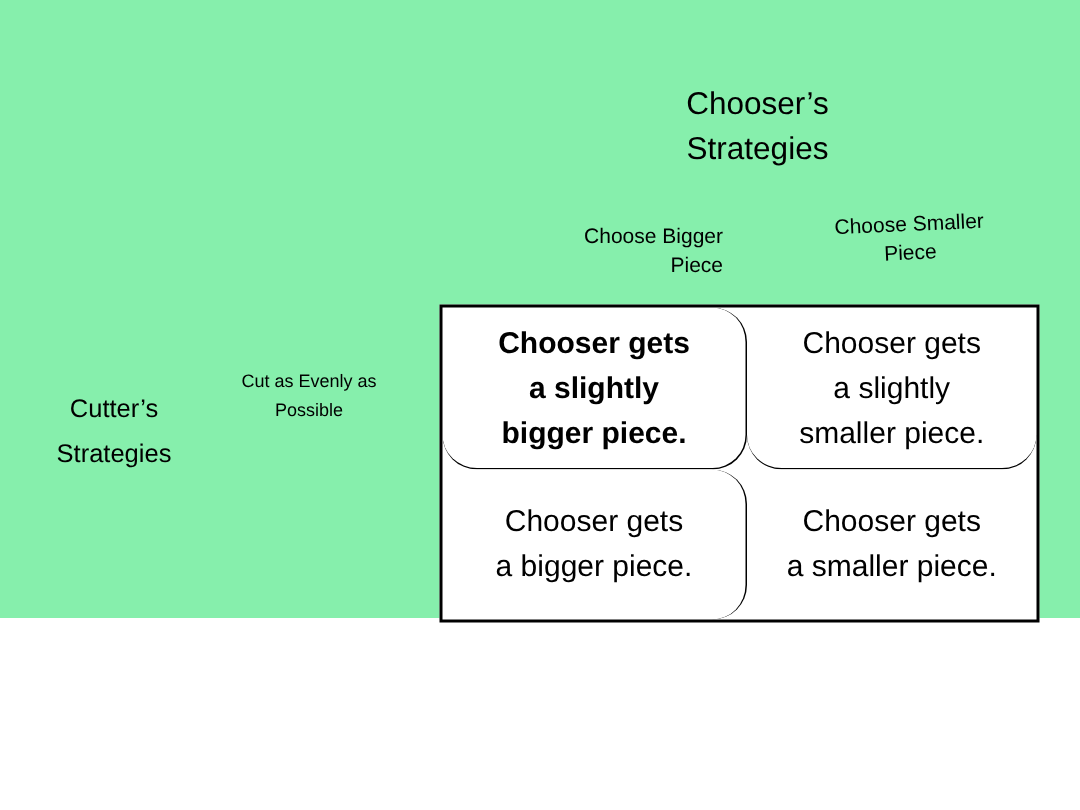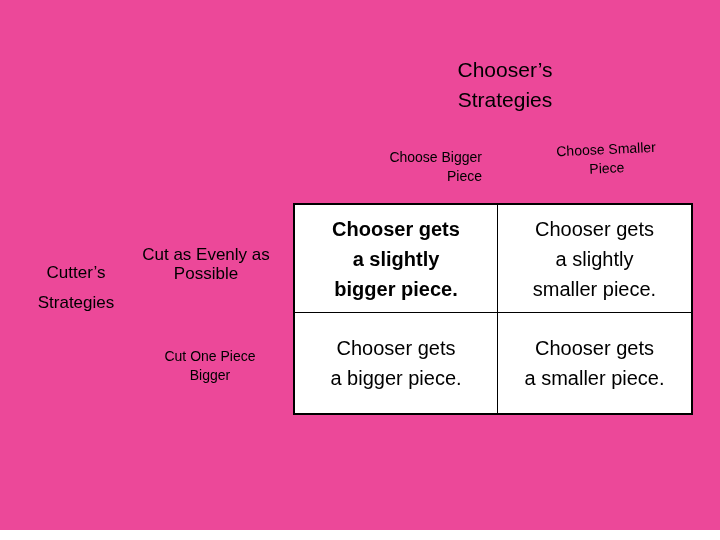--- a/index.html
+++ b/index.html
@@ -8,22 +8,22 @@
     width: 720px;
     height: 540px;
     background: #ffffff;
     overflow: hidden;
     font-family: "Liberation Sans", "DejaVu Sans", sans-serif;
     color: #000000;
   }
   .slide {
     position: relative;
     width: 720px;
-    height: 530px;
-    background: #ec4899;
+    height: 412px;
+    background: #86efac;
   }
   .txt {
     position: absolute;
     text-align: center;
     white-space: pre-line;
     color: #000000;
   }
   .title {
     left: 395px;
     top: 55px;
@@ -51,21 +51,21 @@
     left: 10px;
     top: 258px;
     width: 132px;
     font-size: 17px;
     line-height: 30px;
   }
   .row-header-1 {
     left: 125px;
     top: 245px;
     width: 162px;
-    font-size: 17px;
+    font-size: 12px;
     line-height: 19px;
   }
   .row-header-2 {
     left: 129px;
     top: 347px;
     width: 162px;
     font-size: 14px;
     line-height: 19px;
   }
   .payoff-table {
@@ -84,20 +84,21 @@
   .cell {
     display: flex;
     align-items: center;
     justify-content: center;
     text-align: center;
     white-space: pre-line;
     font-size: 20px;
     line-height: 30px;
     box-sizing: border-box;
     padding: 0 20px;
+    border-radius: 23px;
   }
   .cell.col0 { border-right: 1.5px solid #000000; }
   .cell.row0 { border-bottom: 1.5px solid #000000; }
   .cell.bold { font-weight: bold; }
 </style>
 </head>
 <body>
 
 <div class="slide">
 
@@ -109,22 +110,20 @@
 
   <div class="txt col-header-2">Choose Smaller
 Piece</div>
 
   <div class="txt row-axis-label">Cutter’s
 Strategies</div>
 
   <div class="txt row-header-1">Cut as Evenly as
 Possible</div>
 
-  <div class="txt row-header-2">Cut One Piece
-Bigger</div>
 
   <div class="payoff-table">
     <div class="cell col0 row0 bold">Chooser gets
 a slightly
 bigger piece.</div>
     <div class="cell row0">Chooser gets
 a slightly
 smaller piece.</div>
     <div class="cell col0">Chooser gets
 a bigger piece.</div>

